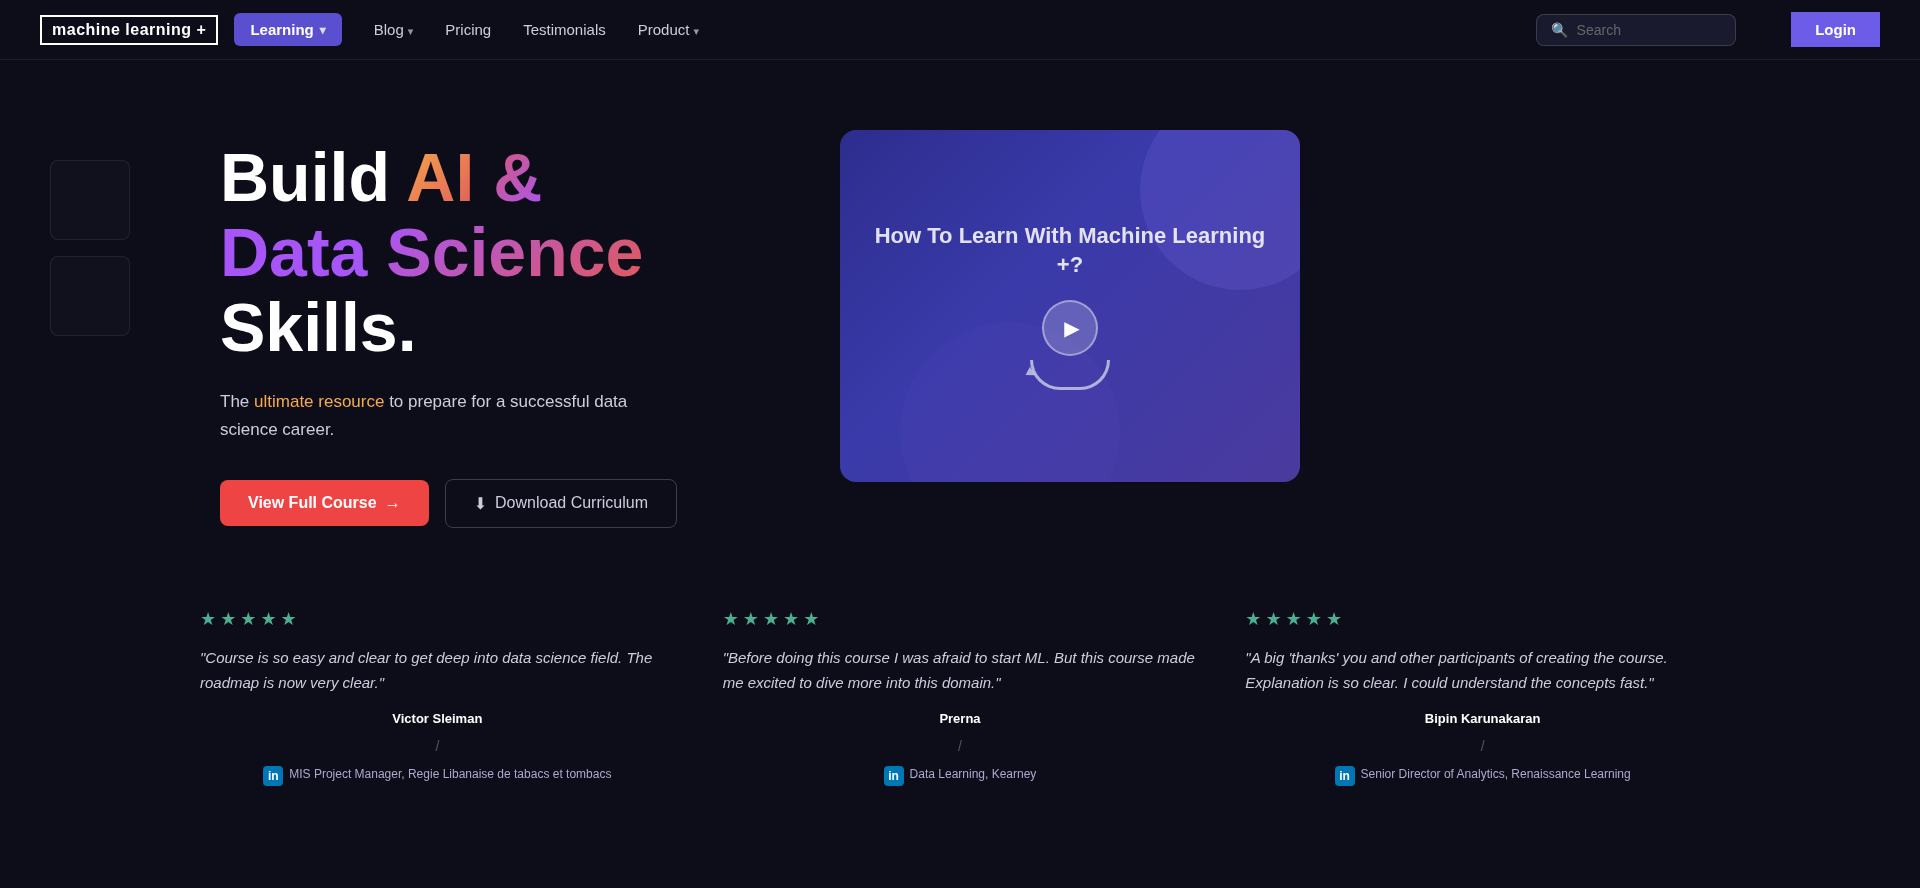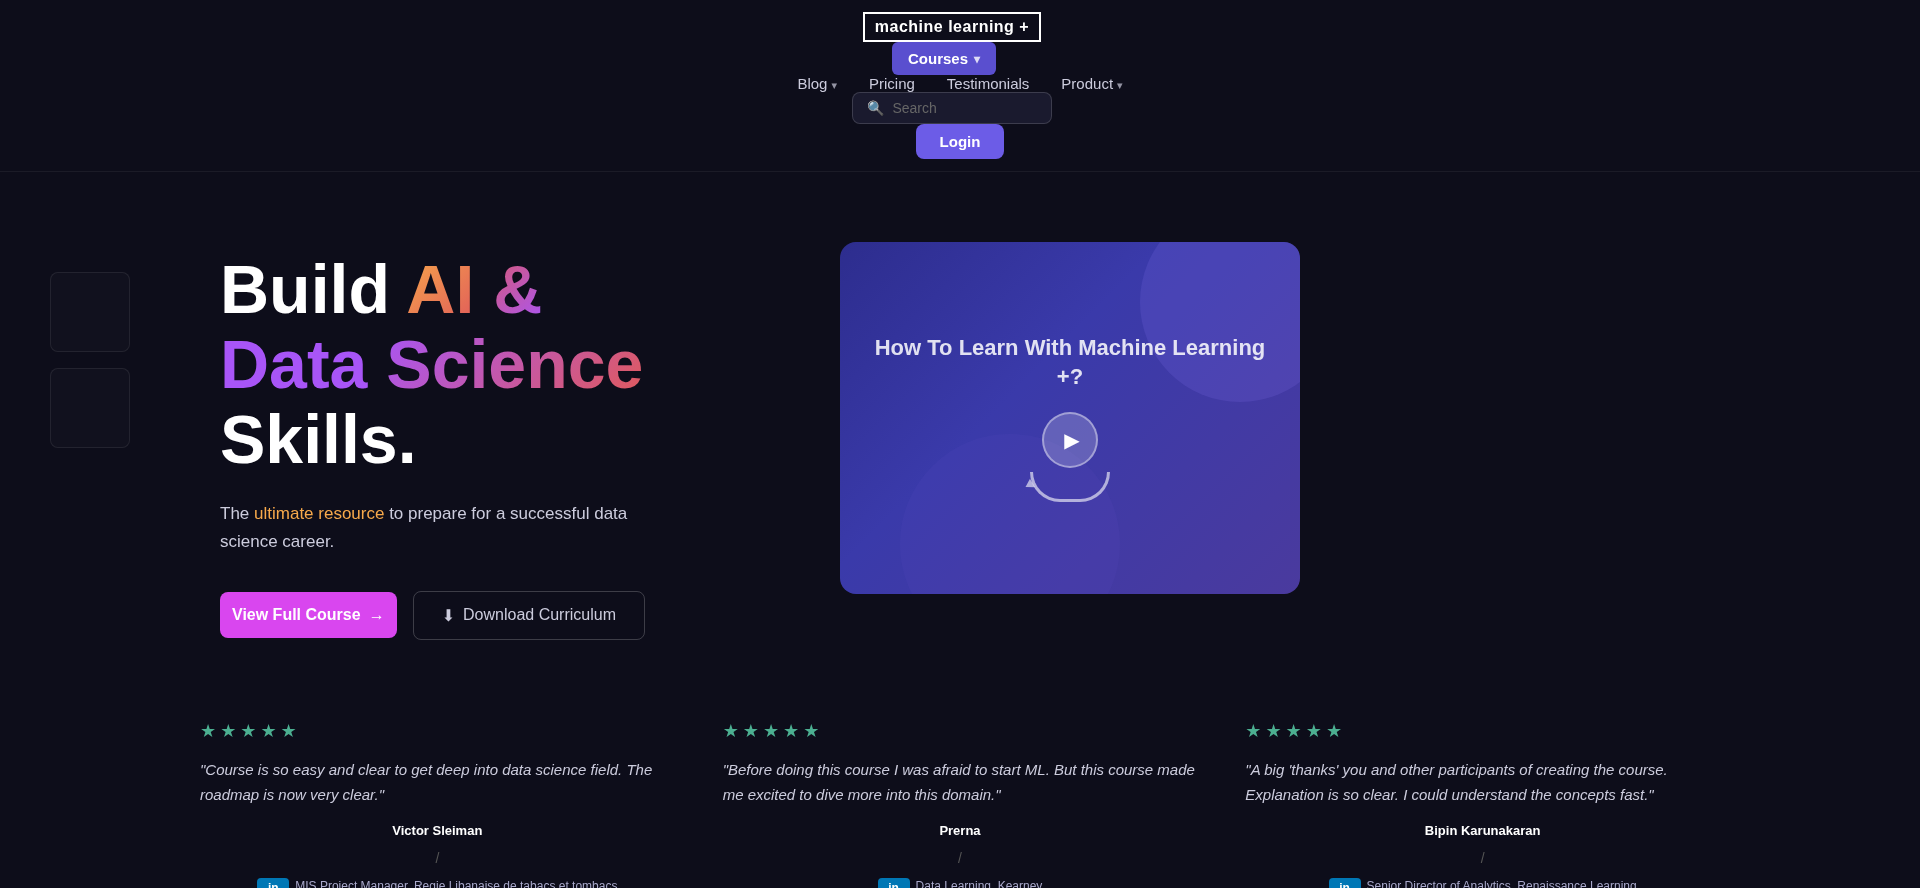--- a/index.html
+++ b/index.html
@@ -13,21 +13,20 @@
 
     
     nav {
       display: flex;
       align-items: center;
       padding: 12px 40px;
       background-color: #0d0d1a;
       border-bottom: 1px solid rgba(255,255,255,0.06);
       position: relative;
       z-index: 10;
-      flex-direction: column;
     }
     .nav-logo {
       border: 2px solid #ffffff;
       padding: 4px 10px;
       font-size: 16px;
       font-weight: 700;
       letter-spacing: 0.5px;
       color: #fff;
       margin-right: 16px;
       white-space: nowrap;
@@ -84,25 +83,26 @@
       color: #aaa;
       font-size: 14px;
       width: 100%;
     }
     .nav-search input::placeholder { color: #666; }
     .nav-search .search-icon { color: #888; font-size: 14px; }
     .nav-login-btn {
       background-color: #6c5ce7;
       color: #fff;
       border: none;
-      border-radius: 8px;
+      border-radius: 0;
       padding: 9px 24px;
       font-size: 15px;
       font-weight: 600;
       cursor: pointer;
+      margin-left: 39px;
     }
 
     
     .hero {
       display: flex;
       align-items: flex-start;
       padding: 60px 40px 40px 220px;
       position: relative;
       min-height: 440px;
     }
@@ -152,25 +152,25 @@
     }
     .hero-buttons {
       display: flex;
       gap: 16px;
       align-items: center;
     }
     .btn-primary {
       display: flex;
       align-items: center;
       gap: 8px;
-      background-color: #d946ef;
+      background-color: #ef4444;
       color: #fff;
       border: none;
       border-radius: 8px;
-      padding: 14px 12px;
+      padding: 14px 28px;
       font-size: 16px;
       font-weight: 600;
       cursor: pointer;
     }
     .btn-secondary {
       display: flex;
       align-items: center;
       gap: 8px;
       background-color: transparent;
       color: #ccccdd;
@@ -321,21 +321,21 @@
       font-size: 13px;
       color: #ffffff;
       font-weight: 600;
     }
     .author-divider {
       color: #555;
       font-size: 14px;
       margin: 0 4px;
     }
     .linkedin-icon {
-      width: 32px;
+      width: 20px;
       height: 20px;
       background: #0077b5;
       border-radius: 4px;
       display: inline-flex;
       align-items: center;
       justify-content: center;
       font-size: 12px;
       font-weight: 700;
       color: #fff;
       flex-shrink: 0;
@@ -351,21 +351,21 @@
       gap: 6px;
     }
   </style>
 </head>
 <body>
 
 <nav>
   <div class="nav-logo">machine learning +</div>
 
   <button class="nav-courses-btn">
-    <span>Courses</span>
+    <span>Learning</span>
     <span class="chevron">▾</span>
   </button>
 
   <div class="nav-links">
     <a class="nav-link">
       <span>Blog</span>
       <span class="chevron">▾</span>
     </a>
     <a class="nav-link">
       <span>Pricing</span>

